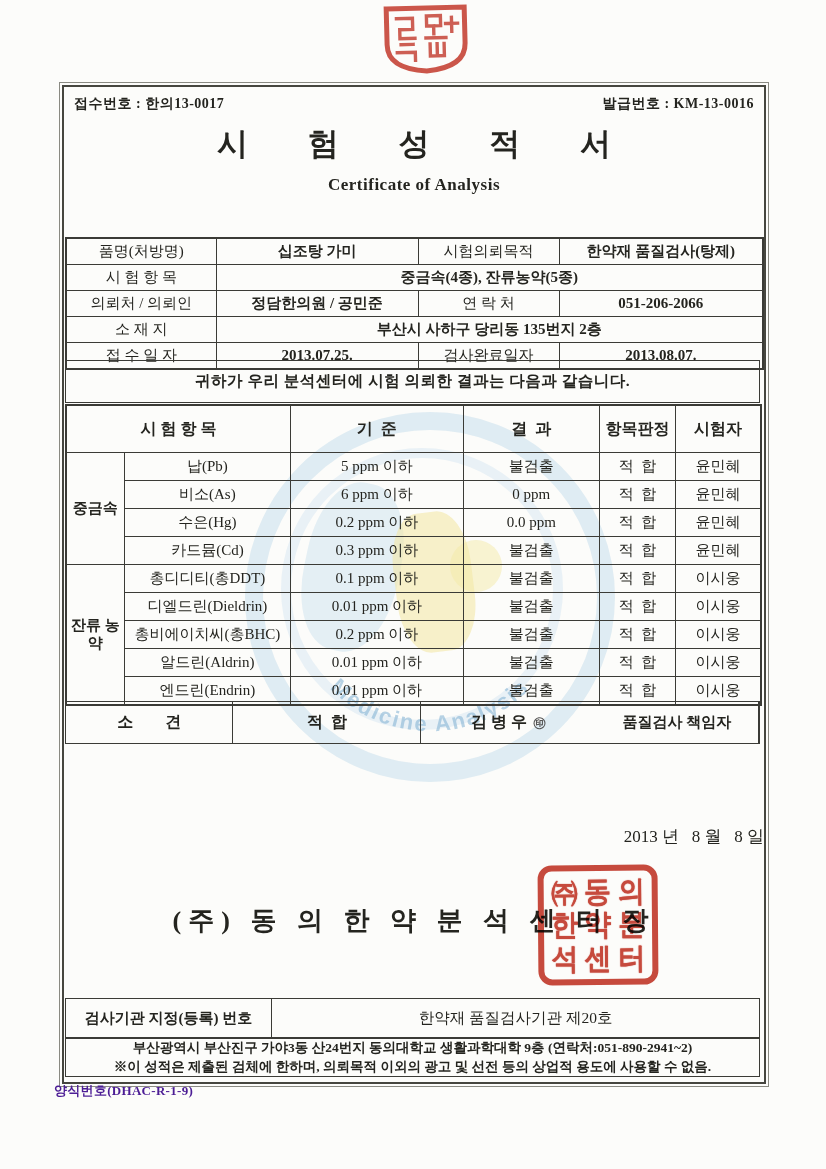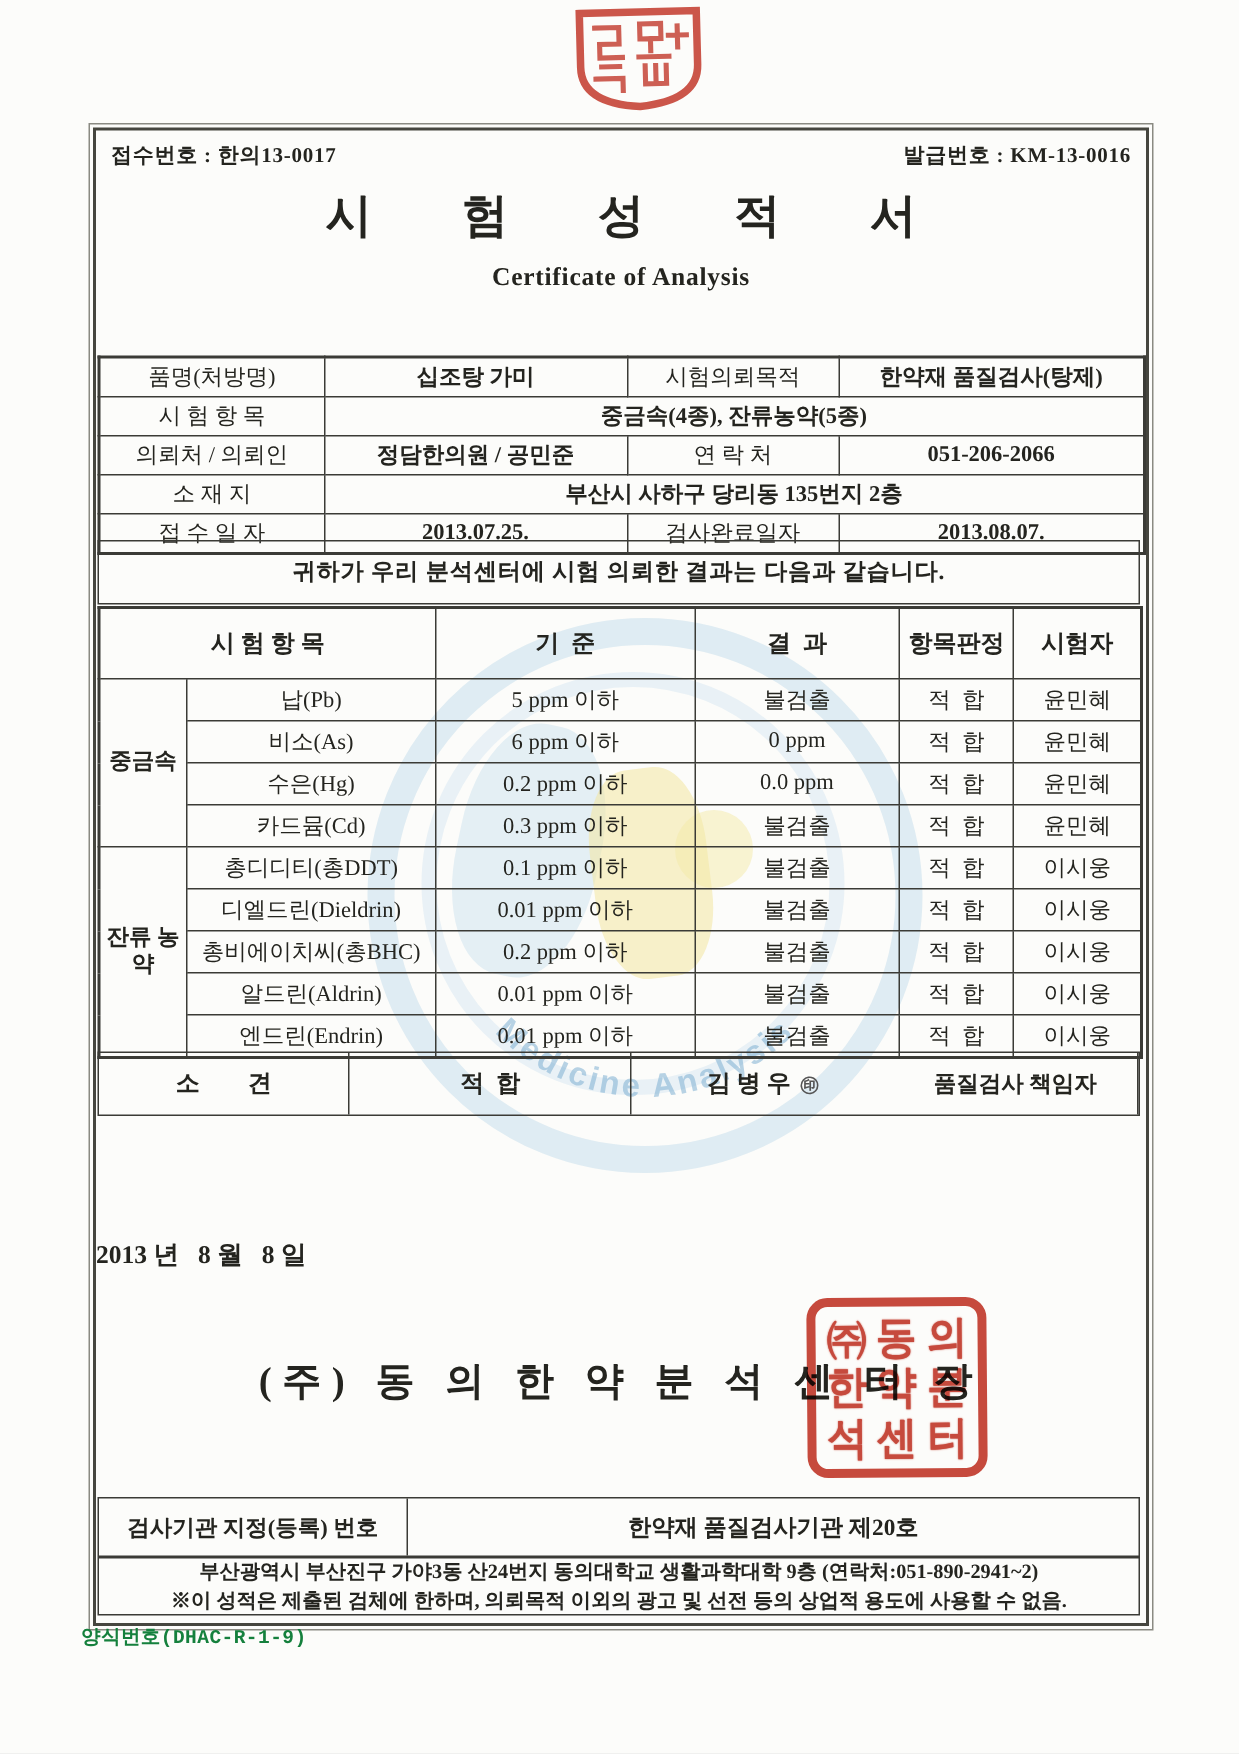--- a/index.html
+++ b/index.html
@@ -43,33 +43,33 @@
   .rtable .group{font-weight:bold;font-size:15px;line-height:1.25;}
   .rtable td{font-weight:normal;}
 
   .pre{white-space:pre;}
 
   .opinion{position:absolute;left:1px;top:614px;width:693px;height:41px;border:1.8px solid #3b3b36;display:flex;}
   .ocell{display:flex;align-items:center;justify-content:center;font-weight:bold;font-size:16px;border-right:1.5px solid #3b3b36;}
   .o1{width:167px;}.o2{width:188px;}.o3{width:163px;font-size:15px;}.o4{width:175px;border-right:none;position:relative;}
   .sealmark{font-size:13px;color:#555;margin-left:6px;}
 
-  .date-line{position:absolute;left:0;right:0;top:738px;text-align:left;font-size:17px;font-weight:bold;}
+  .date-line{position:absolute;left:0;right:0;top:738px;text-align:right;font-size:17px;font-weight:normal;}
   .issuer-line{position:absolute;left:0;right:0;top:816px;text-align:center;font-size:26px;font-weight:bold;letter-spacing:7px;}
 
   .acc-row{position:absolute;left:1px;top:911px;width:693px;height:38px;border:1.8px solid #3b3b36;display:flex;}
   .acc-label{width:205px;border-right:1.5px solid #3b3b36;display:flex;align-items:center;justify-content:center;font-size:15px;font-weight:bold;}
-  .acc-value{flex:1;display:flex;align-items:center;justify-content:center;font-size:15.5px;font-weight:bold;}
+  .acc-value{flex:1;display:flex;align-items:center;justify-content:center;font-size:15.5px;font-weight:normal;}
 
   .footbox{position:absolute;left:1px;top:951px;width:693px;height:37px;border:1.8px solid #3b3b36;
            display:flex;flex-direction:column;align-items:center;justify-content:center;gap:1px;
            font-size:13.5px;font-weight:bold;line-height:1.3;}
 
-  .form-no{position:absolute;left:54px;top:1082px;z-index:1;font-family:Liberation Mono, monospace;
-           font-size:13px;color:#15803d;font-weight:bold;letter-spacing:.3px;}
+  .form-no{position:absolute;left:54px;top:1082px;z-index:1;font-family:Liberation Serif, serif;
+           font-size:13px;color:#4c1d95;font-weight:bold;letter-spacing:.3px;}
 
   
   .stamp{color:#c13a2c;mix-blend-mode:multiply;}
   .top-seal{position:absolute;left:380px;top:4px;width:92px;height:72px;z-index:2;transform:rotate(-1.5deg);}
   .issuer-seal{position:absolute;left:474px;top:778px;width:120px;height:120px;border:6px solid #c13a2c;border-radius:14px;
                display:grid;grid-template-columns:repeat(3,1fr);grid-template-rows:repeat(3,1fr);
                padding:4px;box-sizing:border-box;transform:rotate(-.5deg);opacity:.92;}
   .issuer-seal span{display:flex;align-items:center;justify-content:center;font-size:25px;font-weight:bold;
                     font-family:"Liberation Sans",sans-serif;transform:scale(1.08,1.18);text-shadow:0 0 1px #c13a2c;}
 </style>

